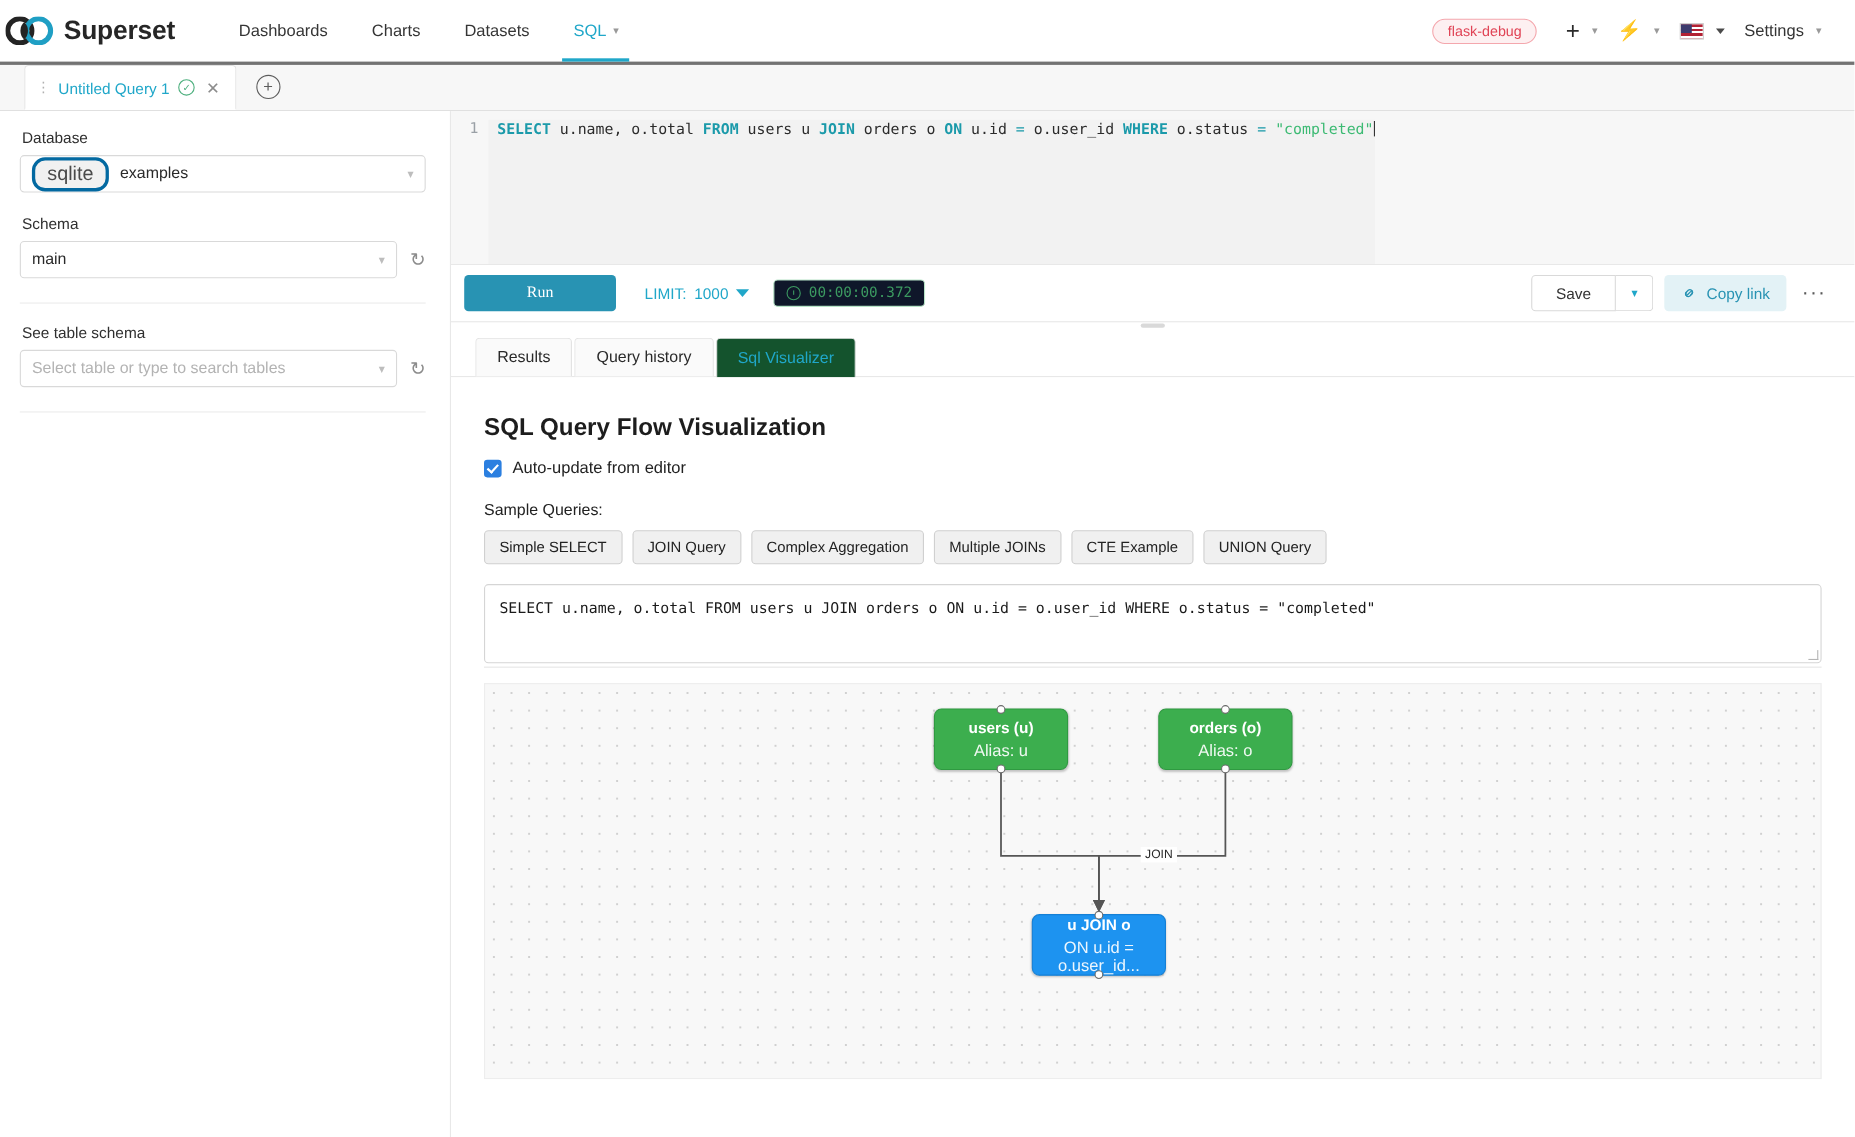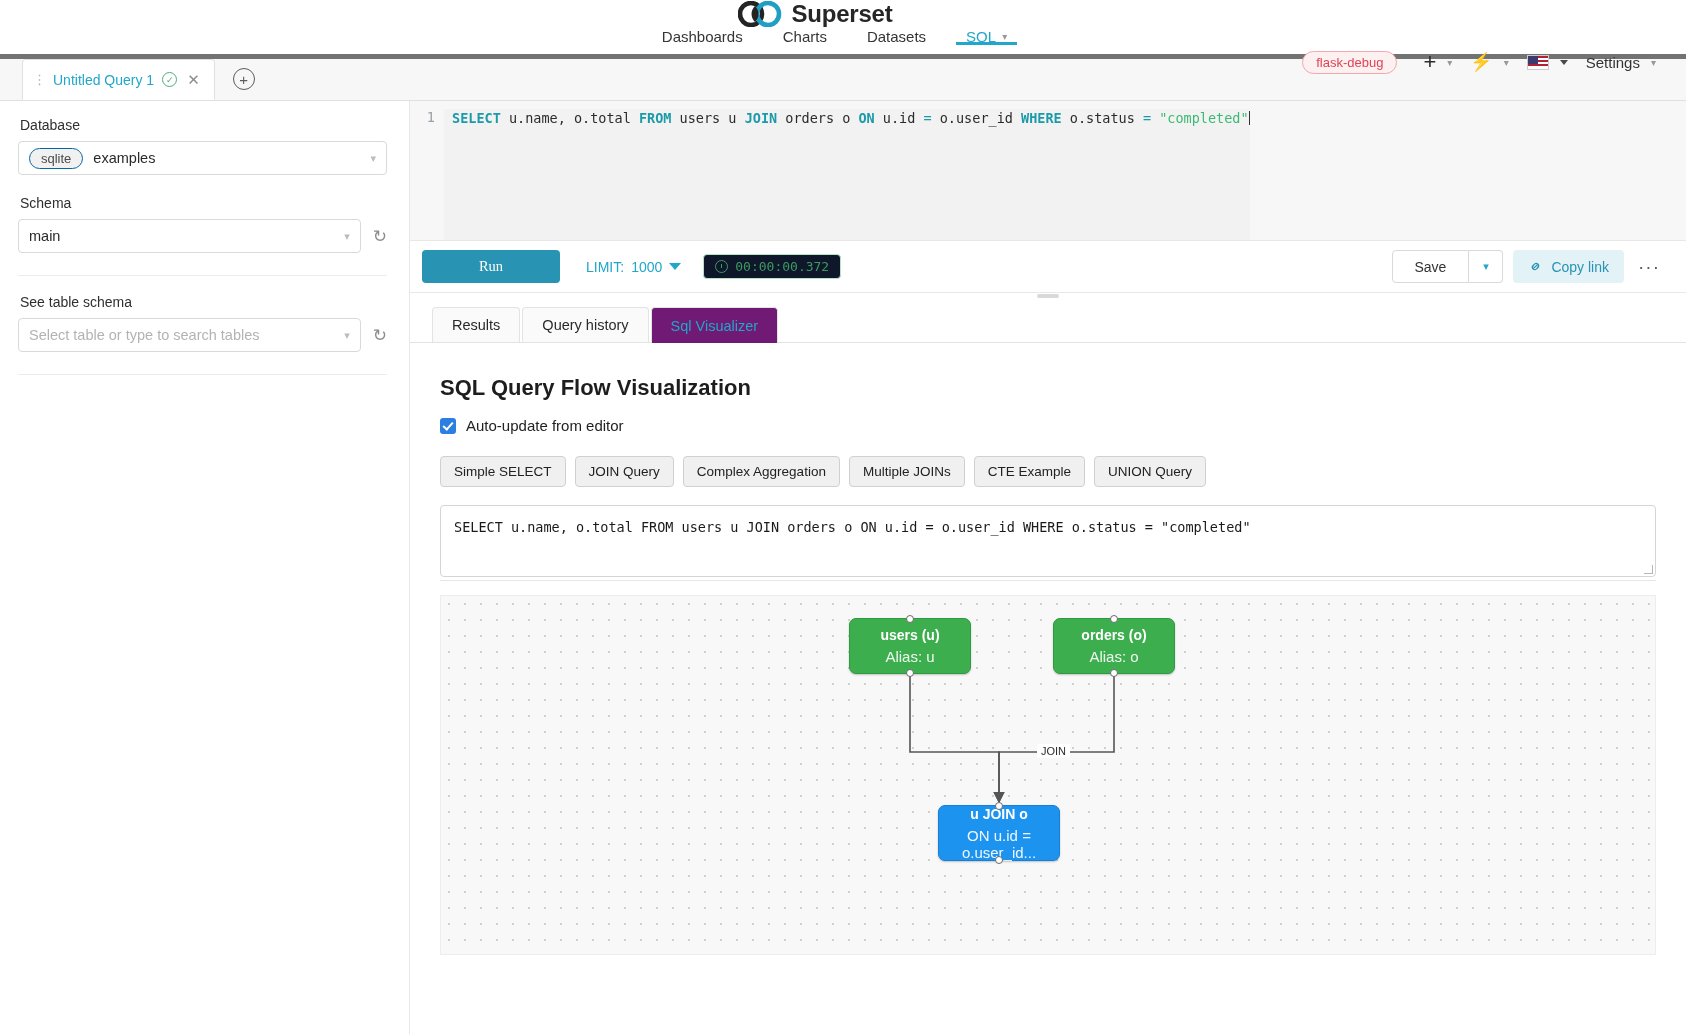--- a/index.html
+++ b/index.html
@@ -9,27 +9,26 @@
     font-family: "Liberation Sans", sans-serif;
     font-size: 14px;
     color: #323232;
     background: #ffffff;
     overflow: hidden;
   }
 
   
   .navbar {
     height: 59px;
-    border-bottom: 5px solid #737373;
+    border-bottom: 3px solid #737373;
     display: flex;
     align-items: center;
     padding: 0 22px 0 5px;
     background: #fff;
     position: relative;
-    flex-direction: column;
   }
   .brand { display: flex; align-items: center; gap: 9px; margin-right: 38px; }
   .brand-logo { width: 44px; height: 26px; display: block; }
   .brand-name { font-size: 24px; font-weight: bold; color: #262626; letter-spacing: -0.2px; }
   .nav-links { display: flex; align-items: flex-start; height: 100%; }
   .nav-link {
     font-size: 15px; color: #353535; padding: 0 20px;
     height: 100%; display: flex; align-items: center; cursor: pointer;
   }
   .nav-link.active { color: #20a7c9; position: relative; }
@@ -88,22 +87,22 @@
     width: 410px; flex: 0 0 410px; padding: 16px 22px 0 18px;
     border-right: 1px solid #e8e8e8; background: #fff; position: relative;
   }
   .field-label { font-size: 14px; color: #2f2f2f; margin: 0 0 8px 2px; }
   .select-row { display: flex; align-items: center; gap: 12px; }
   .select-box {
     flex: 1; height: 34px; border: 1px solid #d9d9d9; border-radius: 4px;
     display: flex; align-items: center; padding: 0 10px; background: #fff; cursor: pointer;
   }
   .db-chip {
-    background: #f1f1f1; border: 1px solid #0369a1; border-radius: 12px;
-    font-size: 13px; color: #4a4a4a; padding: 2px 11px; margin-right: 10px;
+    background: #f1f1f1; border: 3px solid #0369a1; border-radius: 12px;
+    font-size: 18px; color: #4a4a4a; padding: 2px 11px; margin-right: 10px;
   }
   .select-value { font-size: 14.5px; color: #2a2a2a; }
   .select-value.placeholder { color: #b3b3b3; }
   .select-caret { margin-left: auto; color: #bdbdbd; font-size: 11px; }
   .refresh-icon { color: #8c8c8c; font-size: 17px; cursor: pointer; line-height: 1; }
   .mt-20 { margin-top: 20px; }
   .divider-h { height: 1px; background: #ececec; margin: 22px 0 18px; }
 
   
   .rightpanel { flex: 1; display: flex; flex-direction: column; min-width: 0; background: #fff; }
@@ -165,21 +164,21 @@
   
   .resulttabs {
     display: flex; align-items: flex-end; gap: 0; padding: 14px 0 0 22px;
     border-bottom: 1px solid #e3e3e3; background: #fff;
   }
   .rtab {
     height: 35px; padding: 0 19px; display: flex; align-items: center; font-size: 14.5px;
     border: 1px solid #e3e3e3; border-bottom: none; background: #fafafa; color: #2a2a2a;
     border-radius: 4px 4px 0 0; margin-right: 2px; cursor: pointer;
   }
-  .rtab.active { background: #701a75; color: #20a7c9; margin-bottom: -1px; height: 36px; }
+  .rtab.active { background: #14532d; color: #20a7c9; margin-bottom: -1px; height: 36px; }
 
   
   .viz { flex: 1; overflow: hidden; padding: 22px 30px 0 22px; background: #fff; }
   .viz-inner { padding-left: 8px; }
   .viz-title { font-size: 22px; font-weight: bold; color: #1d1d1d; margin: 10px 0 16px; }
   .autoupdate { display: flex; align-items: center; gap: 10px; margin-bottom: 22px; }
   .cbox {
     width: 16px; height: 16px; background: #2b7fe0; border-radius: 3px; position: relative; cursor: pointer;
   }
   .cbox::after {
@@ -388,20 +387,21 @@
 
     <div class="viz">
       <div class="viz-inner">
         <div class="viz-title">SQL Query Flow Visualization</div>
 
         <div class="autoupdate">
           <span class="cbox"></span>
           <span class="autoupdate-label">Auto-update from editor</span>
         </div>
 
+        <div class="samples-label">Sample Queries:</div>
         <div class="sample-row" id="sample-row">
             <button class="sample-btn">Simple SELECT</button>
             <button class="sample-btn">JOIN Query</button>
             <button class="sample-btn">Complex Aggregation</button>
             <button class="sample-btn">Multiple JOINs</button>
             <button class="sample-btn">CTE Example</button>
             <button class="sample-btn">UNION Query</button>
           </div>
 
         <div class="resize-grip">

